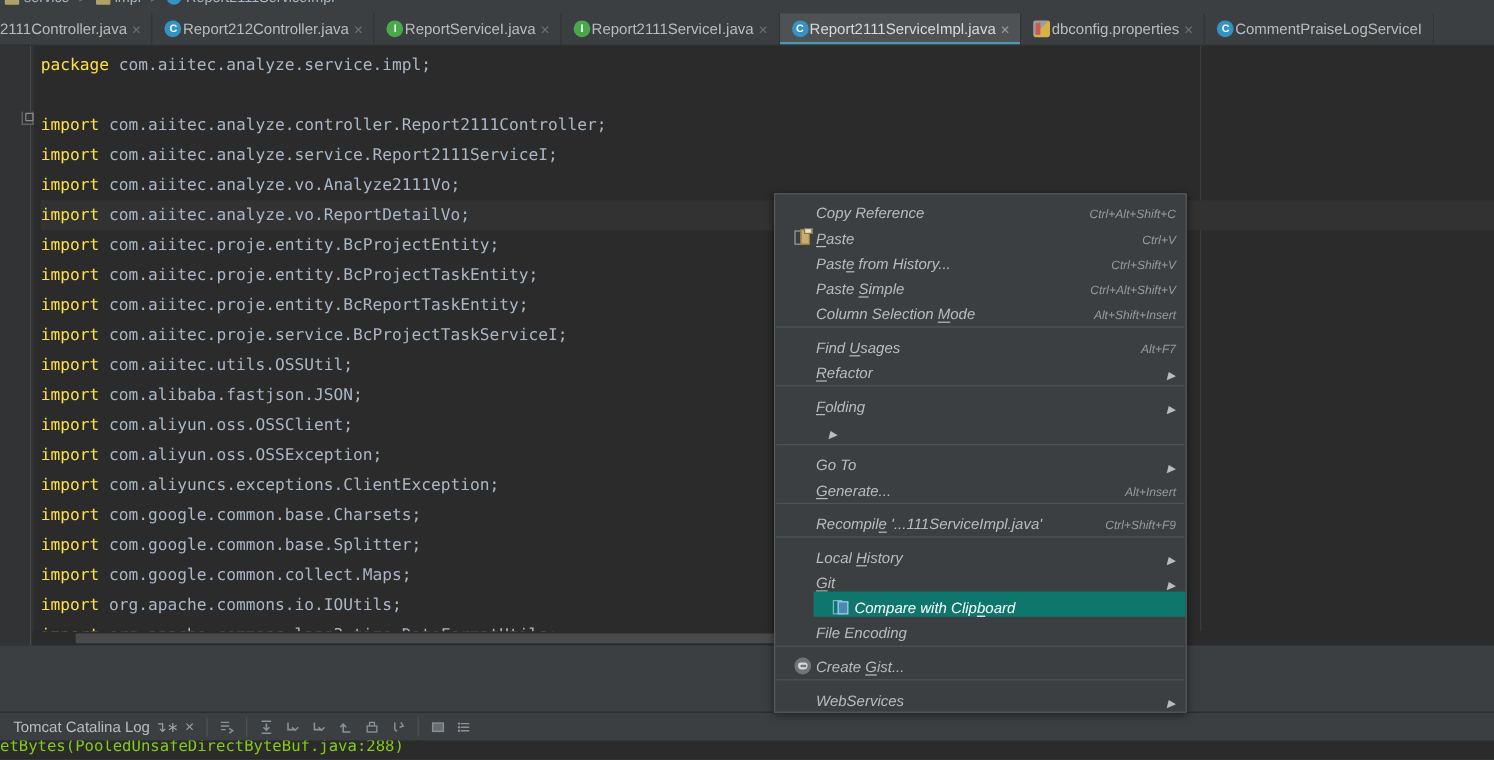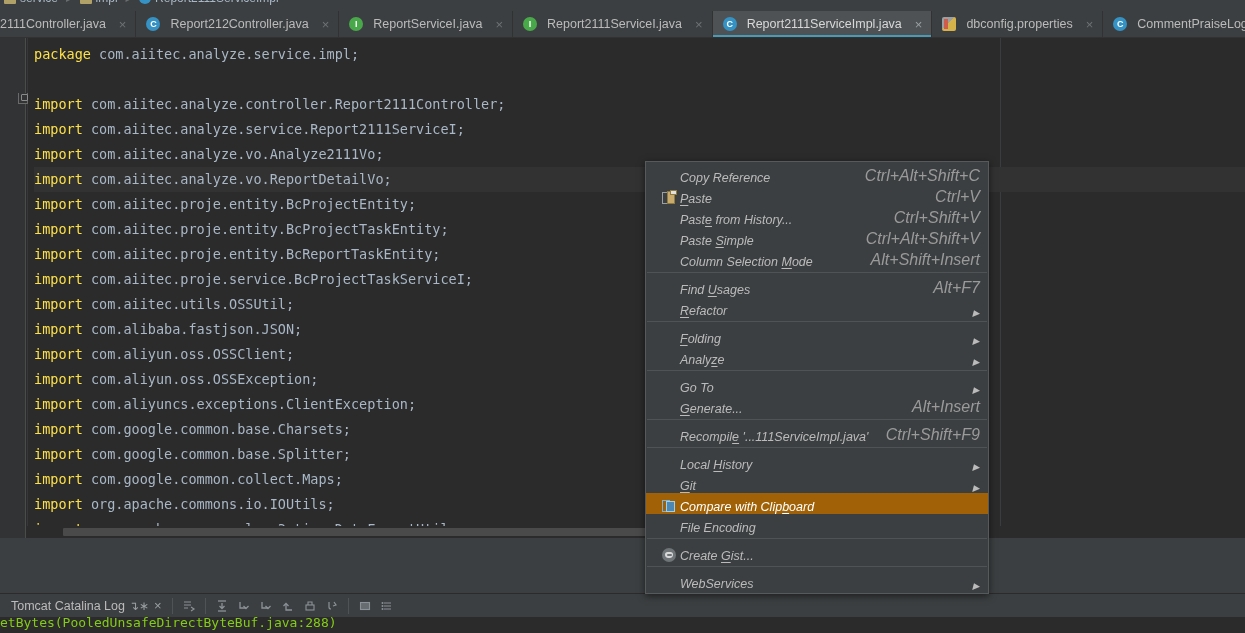--- a/index.html
+++ b/index.html
@@ -31,21 +31,21 @@
     font-family: "Liberation Sans", sans-serif;
   }
 
   
   .tabbar {
     position: absolute; left: 0; top: 11px; width: 1245px; height: 27px;
     background: #3c3f41; display: flex; align-items: stretch;
     border-bottom: 1px solid #323232; overflow: hidden;
   }
   .tab {
-    display: flex; align-items: center; gap: 10px;
+    display: flex; align-items: center; gap: 1px;
     padding: 0 9px 0 10px;
     font-size: 12.5px; color: #bbbbbb;
     border-right: 1px solid #323232;
     position: relative; white-space: nowrap; flex: 0 0 auto;
     cursor: default;
   }
   .tab.active { background: #4e5254; color: #d8d8d8; }
   .tab.active::after {
     content: ""; position: absolute; left: 0; right: 0; bottom: 0;
     height: 2px; background: #4a9ab5;
@@ -131,26 +131,26 @@
   .mi {
     position: relative; display: flex; align-items: flex-end;
     height: 21px; padding: 0 8px 0 12px;
     font-size: 12.5px; color: #bbbbbb; cursor: default; font-style: italic;
   }
   .mi .mi-ico {
     width: 22px; flex: 0 0 22px; height: 16px;
     display: flex; align-items: center; justify-content: center;
   }
   .mi .mi-label { flex: 1 1 auto; white-space: nowrap; }
-  .mi .mi-acc { color: #9a9a9a; font-size: 16px; margin-left: 14px; white-space: nowrap; }
+  .mi .mi-acc { color: #9a9a9a; font-size: 10px; margin-left: 14px; white-space: nowrap; }
   .mi .mi-arrow {
     margin-left: 10px; width: 8px; text-align: center;
     font-size: 9px; color: #bbbbbb;
   }
-  .mi.selected { background: #a16207; color: #ffffff; }
+  .mi.selected { background: #0f766e; color: #ffffff; margin-left: 32px; }
   .sep { height: 1px; background: #4f5355; margin: 3px 1px; }
   .mn { text-decoration: underline; text-underline-offset: 2px; }
 
   
   .icon-paste { width: 14px; height: 14px; position: relative; }
   .icon-paste .sheet {
     position: absolute; left: 0; top: 1px; width: 9px; height: 12px;
     border: 1px solid #9aa0a2; background: #3c3f41;
   }
   .icon-paste .clip {
@@ -337,21 +337,20 @@
         <span class="mi-arrow">▶</span>
       </div>
       <div class="sep"></div>
       <div class="mi">
         <span class="mi-ico"></span>
         <span class="mi-label"><span><span class="mn">F</span>olding</span></span>
         <span class="mi-arrow">▶</span>
       </div>
       <div class="mi">
         <span class="mi-ico"></span>
-        <span class="mi-label"><span>Analy<span class="mn">z</span>e</span></span>
         <span class="mi-arrow">▶</span>
       </div>
       <div class="sep"></div>
       <div class="mi">
         <span class="mi-ico"></span>
         <span class="mi-label">Go To</span>
         <span class="mi-arrow">▶</span>
       </div>
       <div class="mi">
         <span class="mi-ico"></span>

